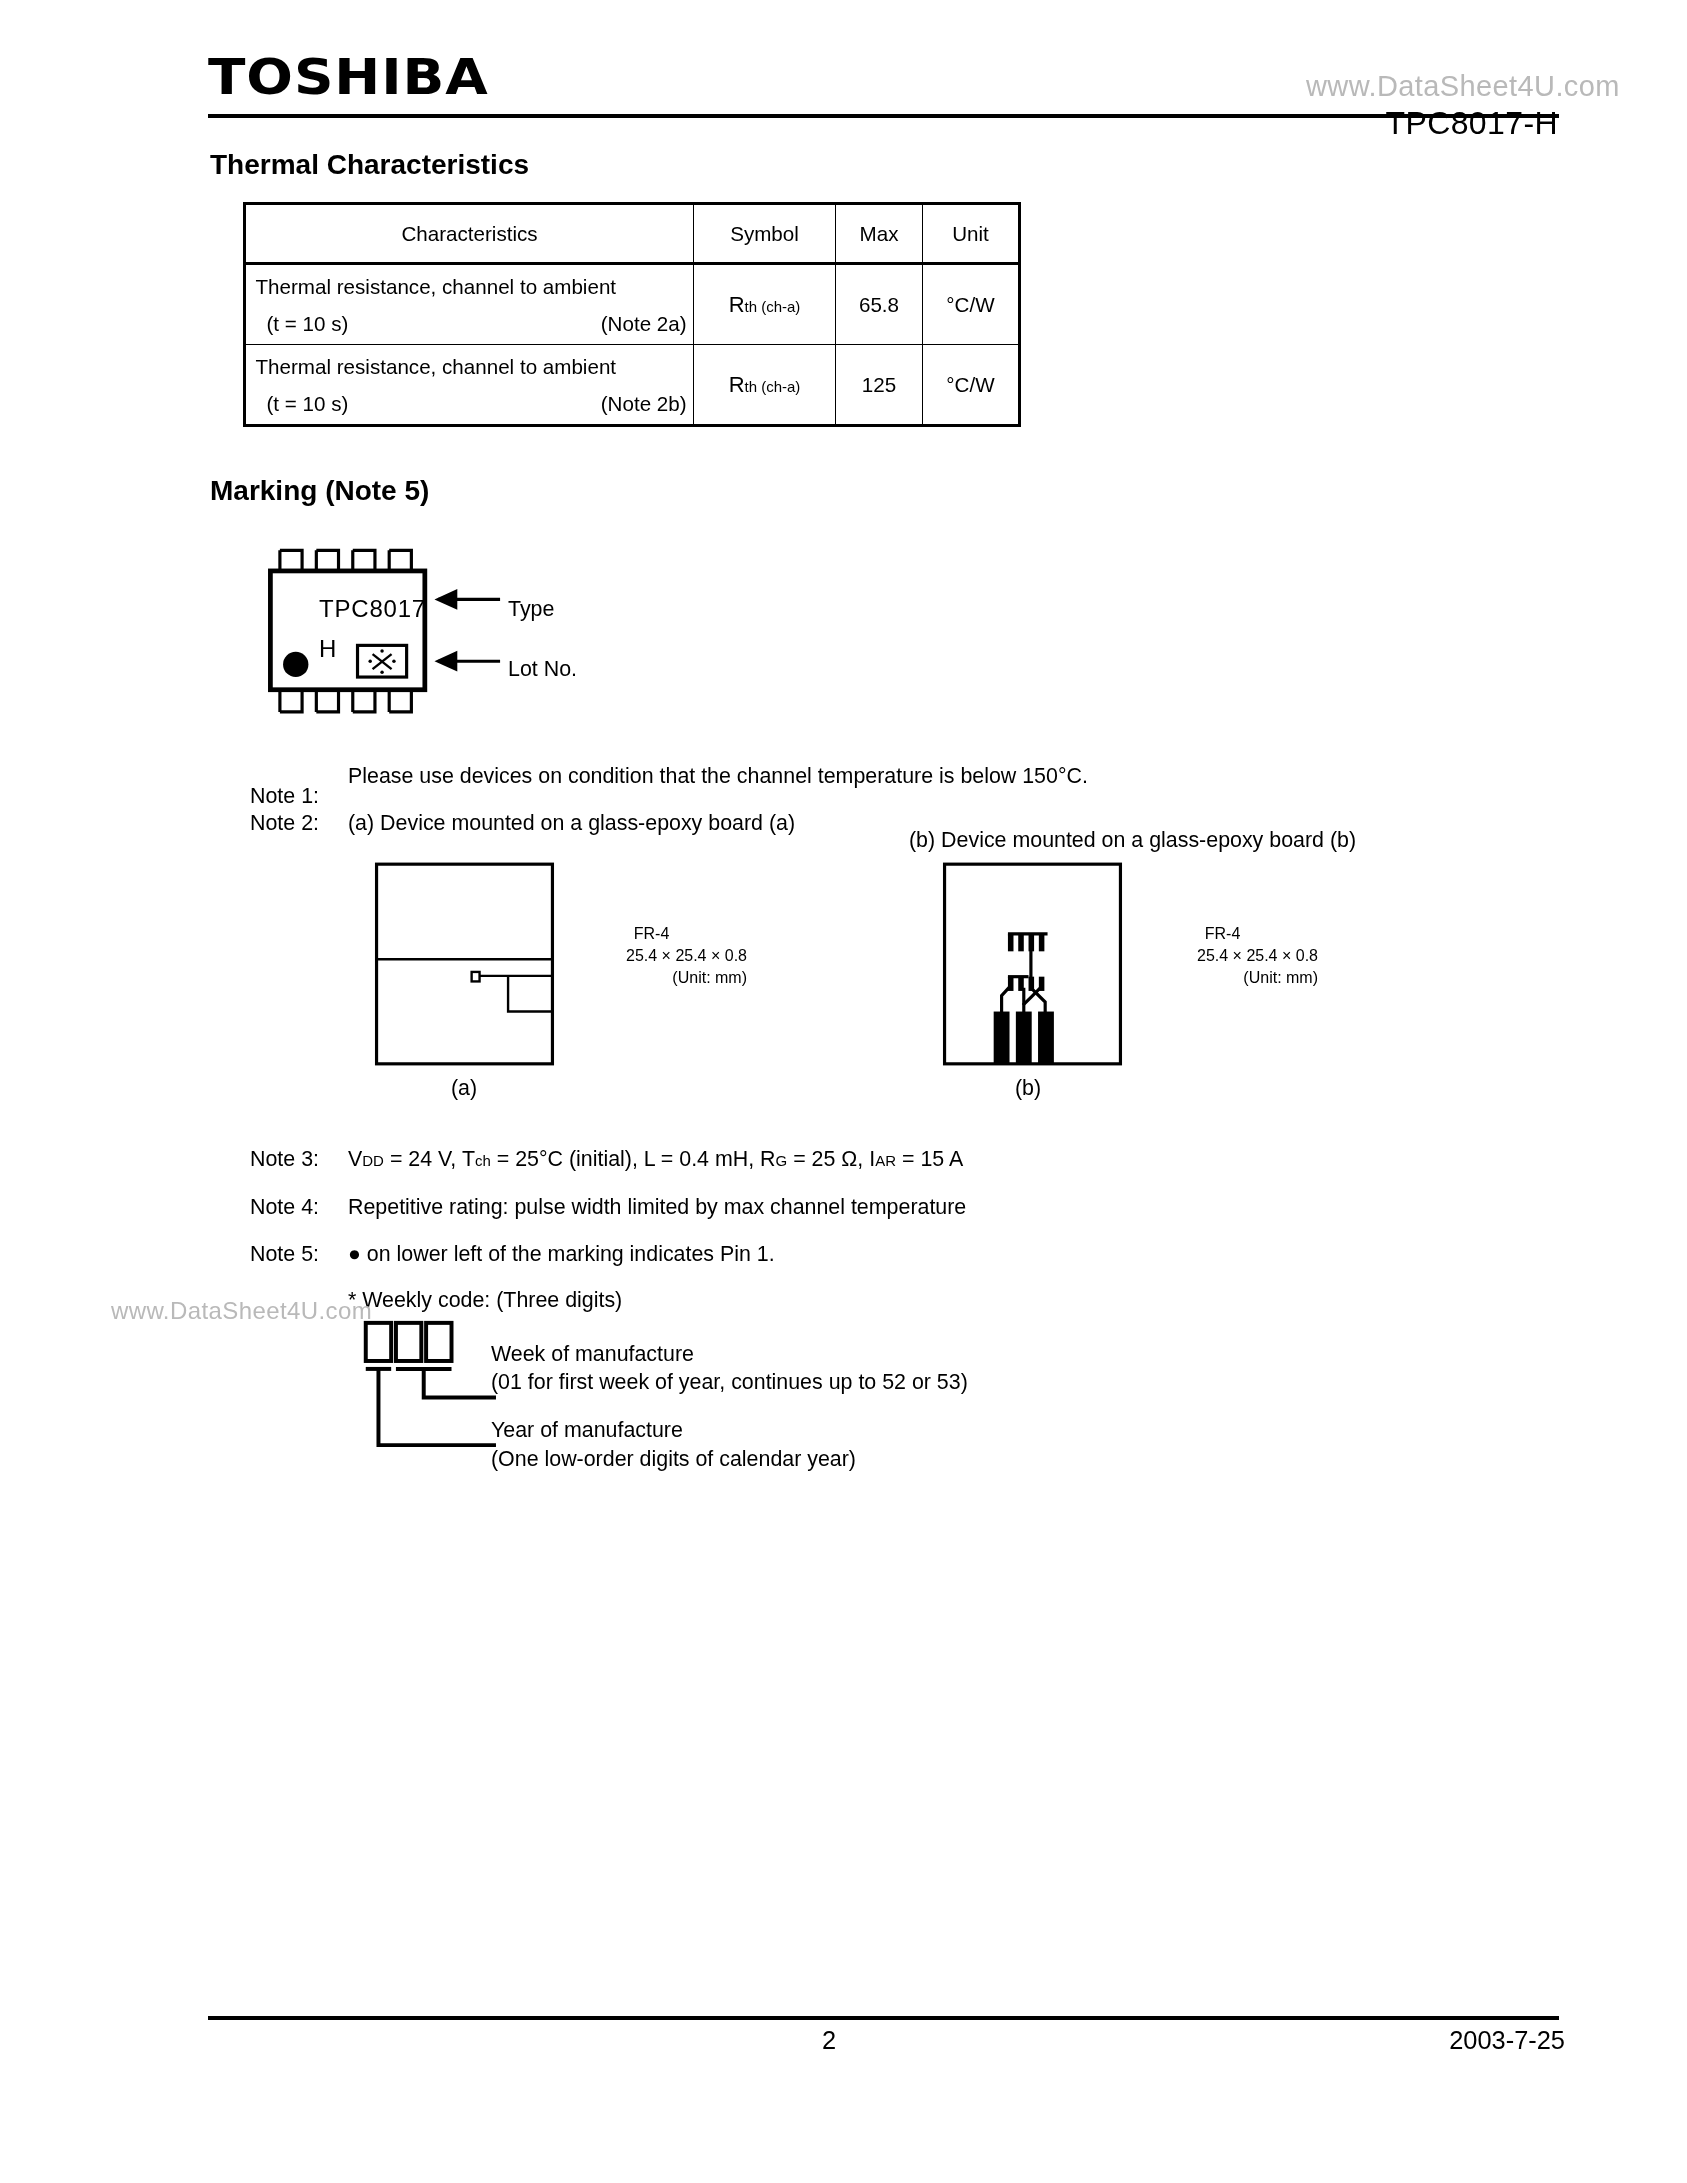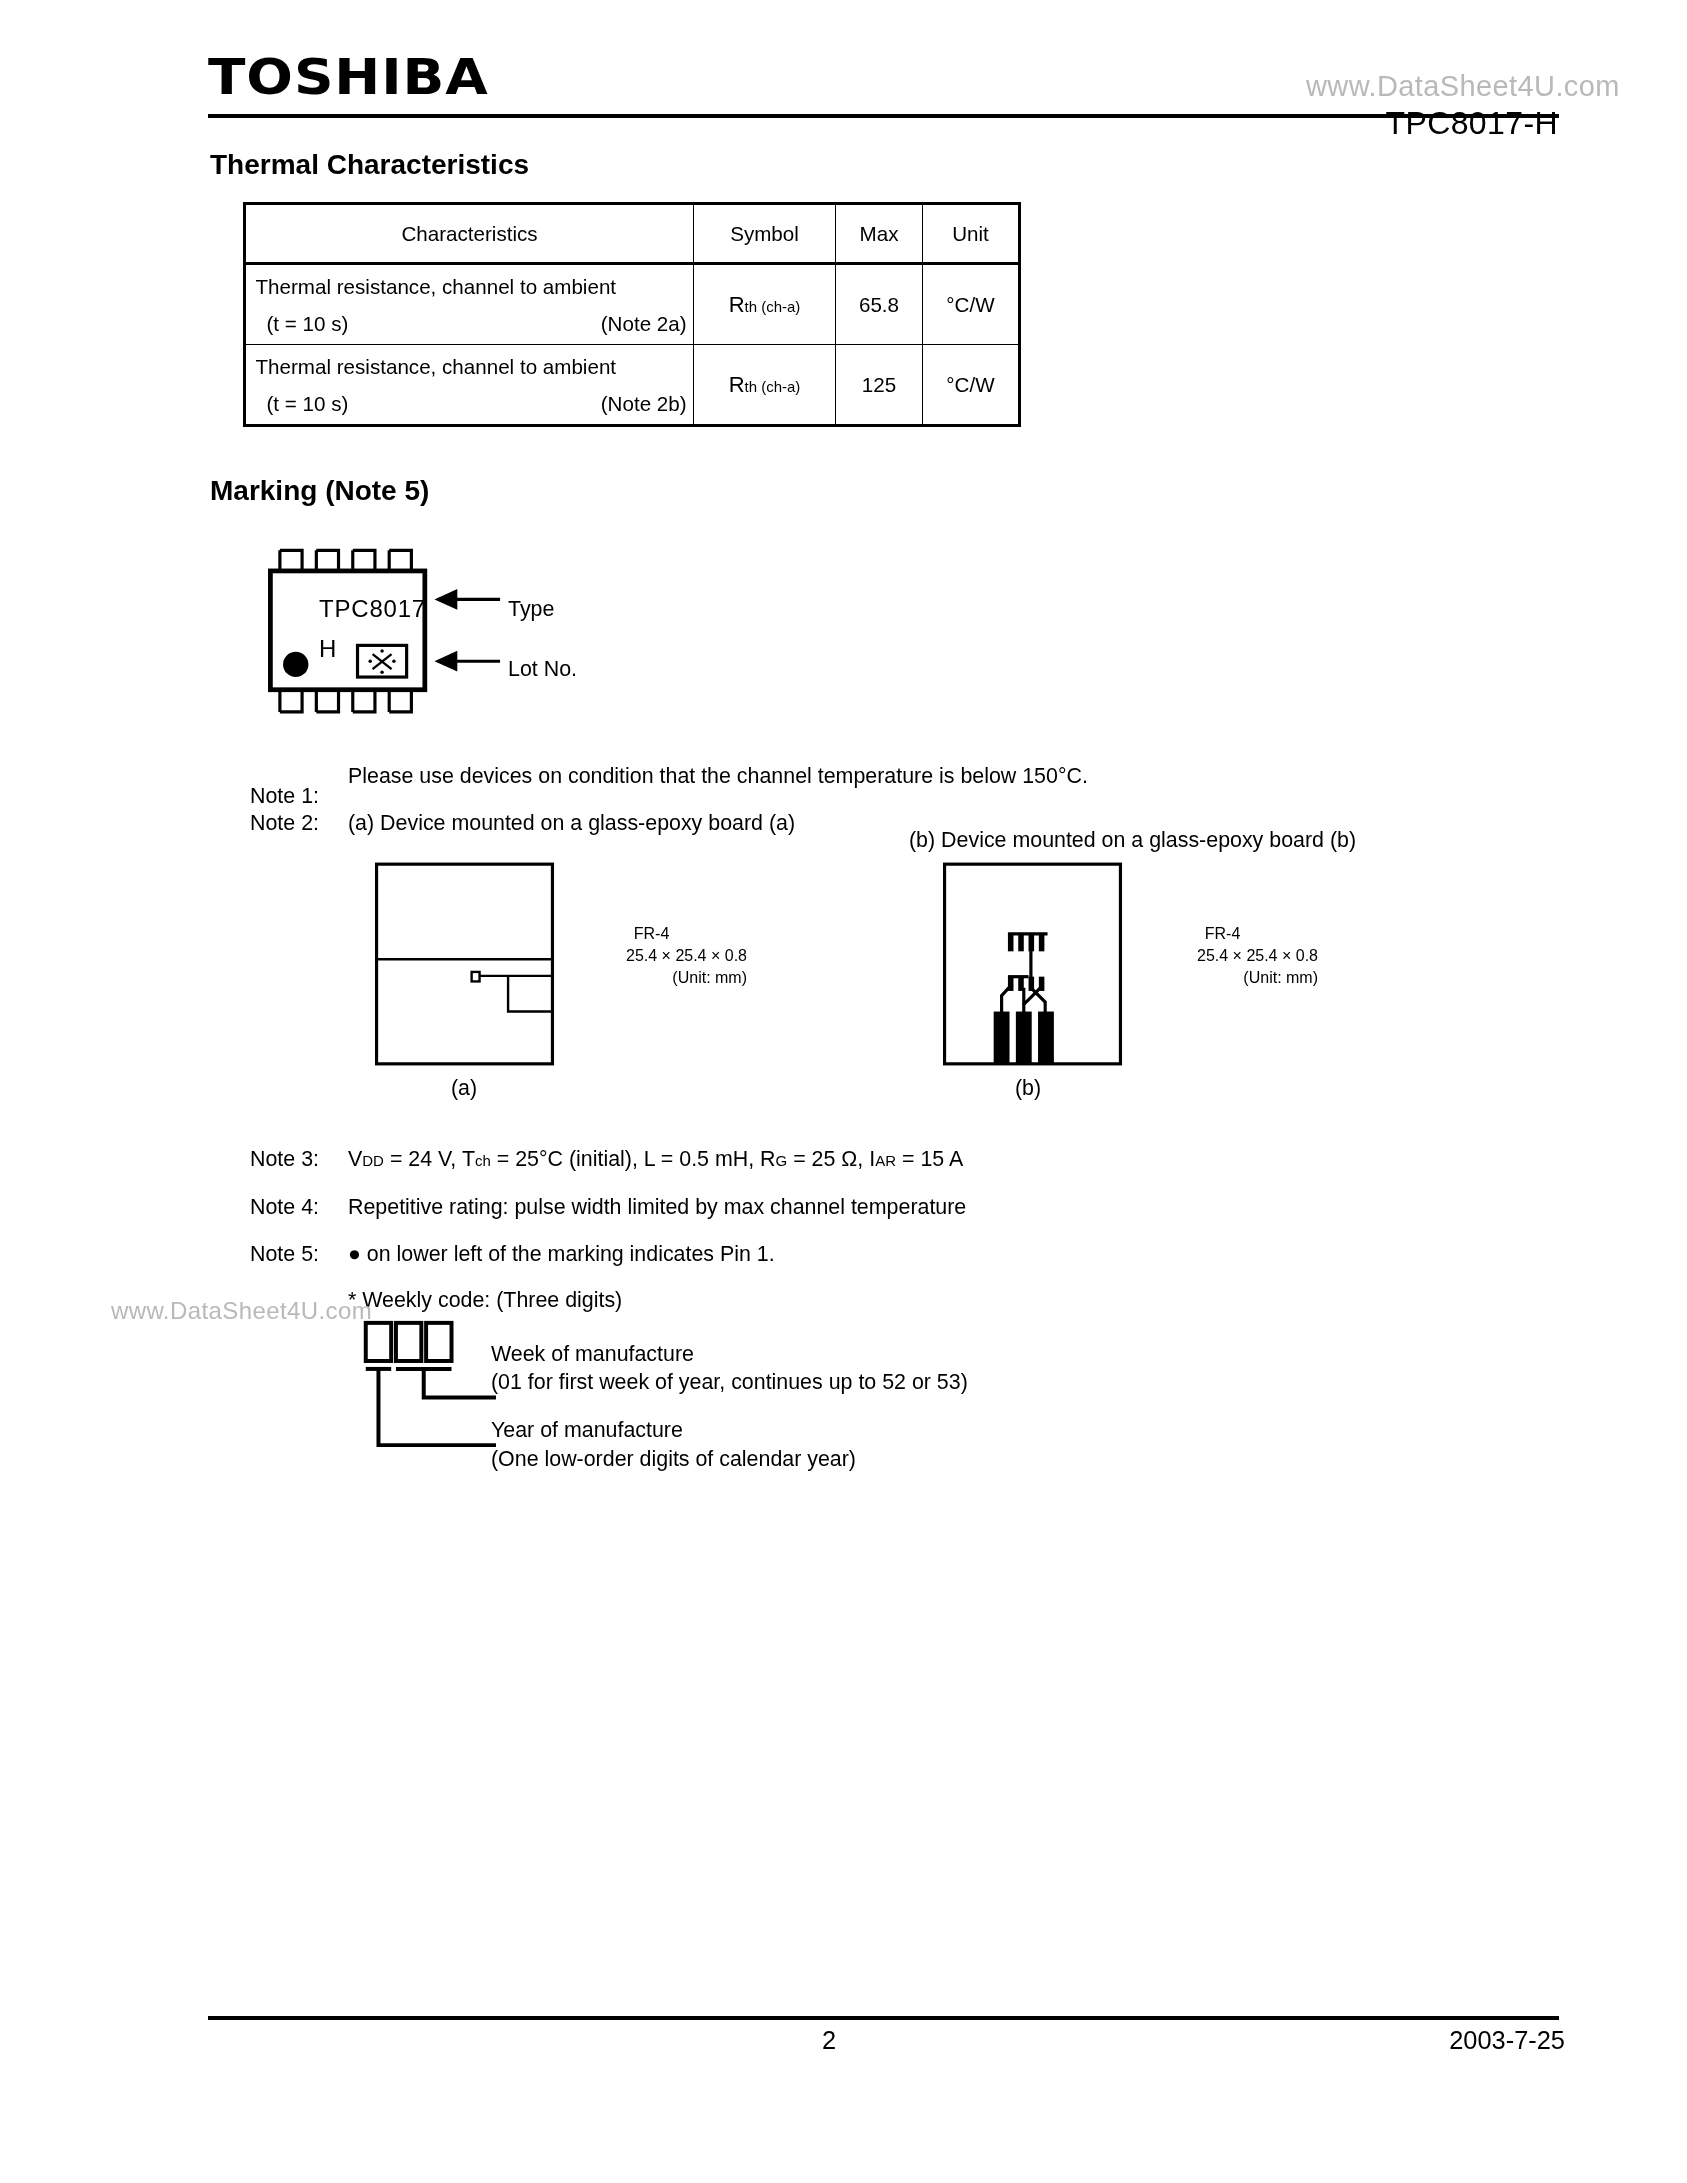--- a/index.html
+++ b/index.html
@@ -394,21 +394,21 @@
   </g>
 </svg>
 <div class="board-spec" id="spec-b">
   <div class="spec-line-c">FR-4</div>
   <div>25.4 × 25.4 × 0.8</div>
   <div>(Unit: mm)</div>
 </div>
 <div class="board-caption" id="caption-b">(b)</div>
 
 <div class="note-label" id="note3-label">Note 3:</div>
-<div class="note" id="note3-text"><span>V</span><span class="note-sub">DD</span><span> = 24 V, </span><span>T</span><span class="note-sub">ch</span><span> = 25°C (initial), </span><span>L = 0.5 mH, </span><span>R</span><span class="note-sub">G</span><span> = 25 Ω, </span><span>I</span><span class="note-sub">AR</span><span> = 15 A</span></div>
+<div class="note" id="note3-text"><span>V</span><span class="note-sub">DD</span><span> = 24 V, </span><span>T</span><span class="note-sub">ch</span><span> = 25°C (initial), </span><span>L = 0.4 mH, </span><span>R</span><span class="note-sub">G</span><span> = 25 Ω, </span><span>I</span><span class="note-sub">AR</span><span> = 15 A</span></div>
 
 <div class="note-label" id="note4-label">Note 4:</div>
 <div class="note" id="note4-text">Repetitive rating: pulse width limited by max channel temperature</div>
 
 <div class="note-label" id="note5-label">Note 5:</div>
 <div class="note" id="note5-text">● on lower left of the marking indicates Pin 1.</div>
 <div class="note" id="weekly-code-text">* Weekly code:  (Three digits)</div>
 
 <div class="watermark" id="wm-left">www.DataSheet4U.com</div>
 

